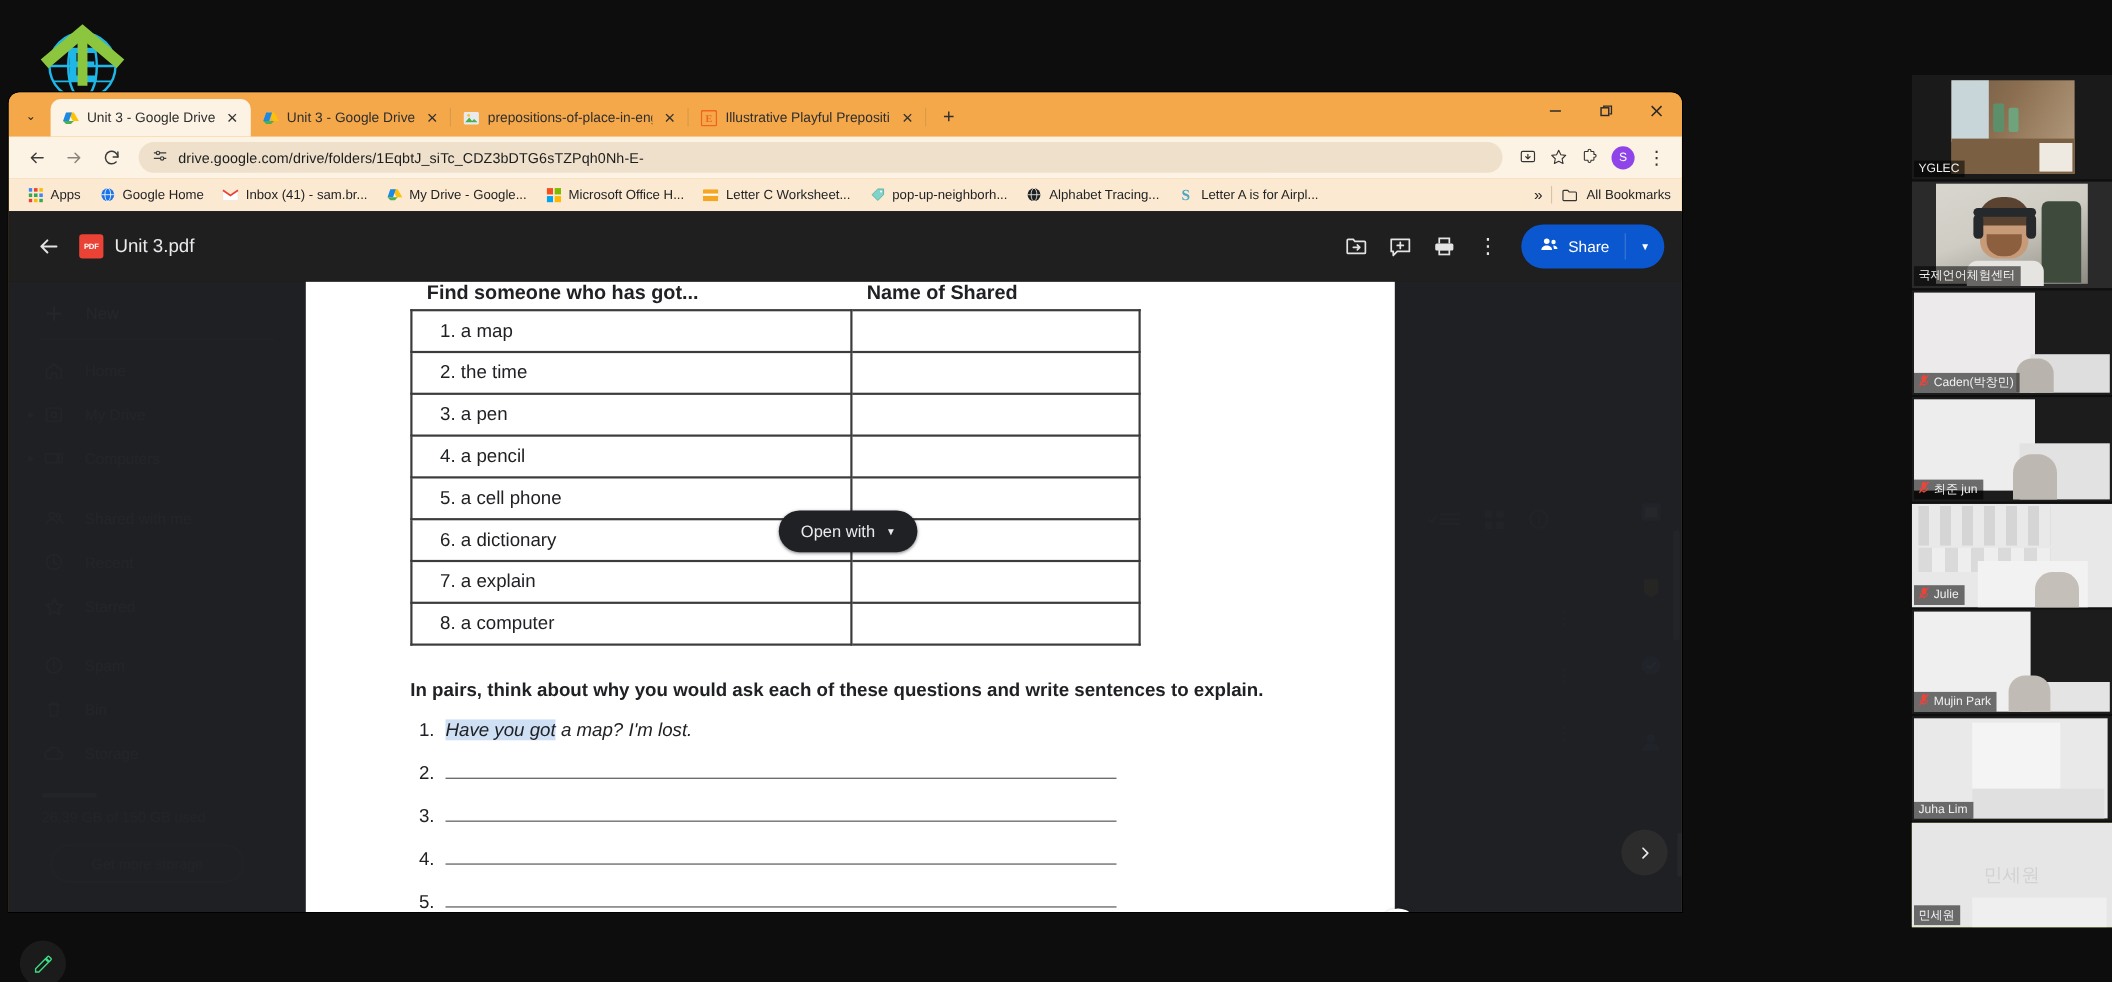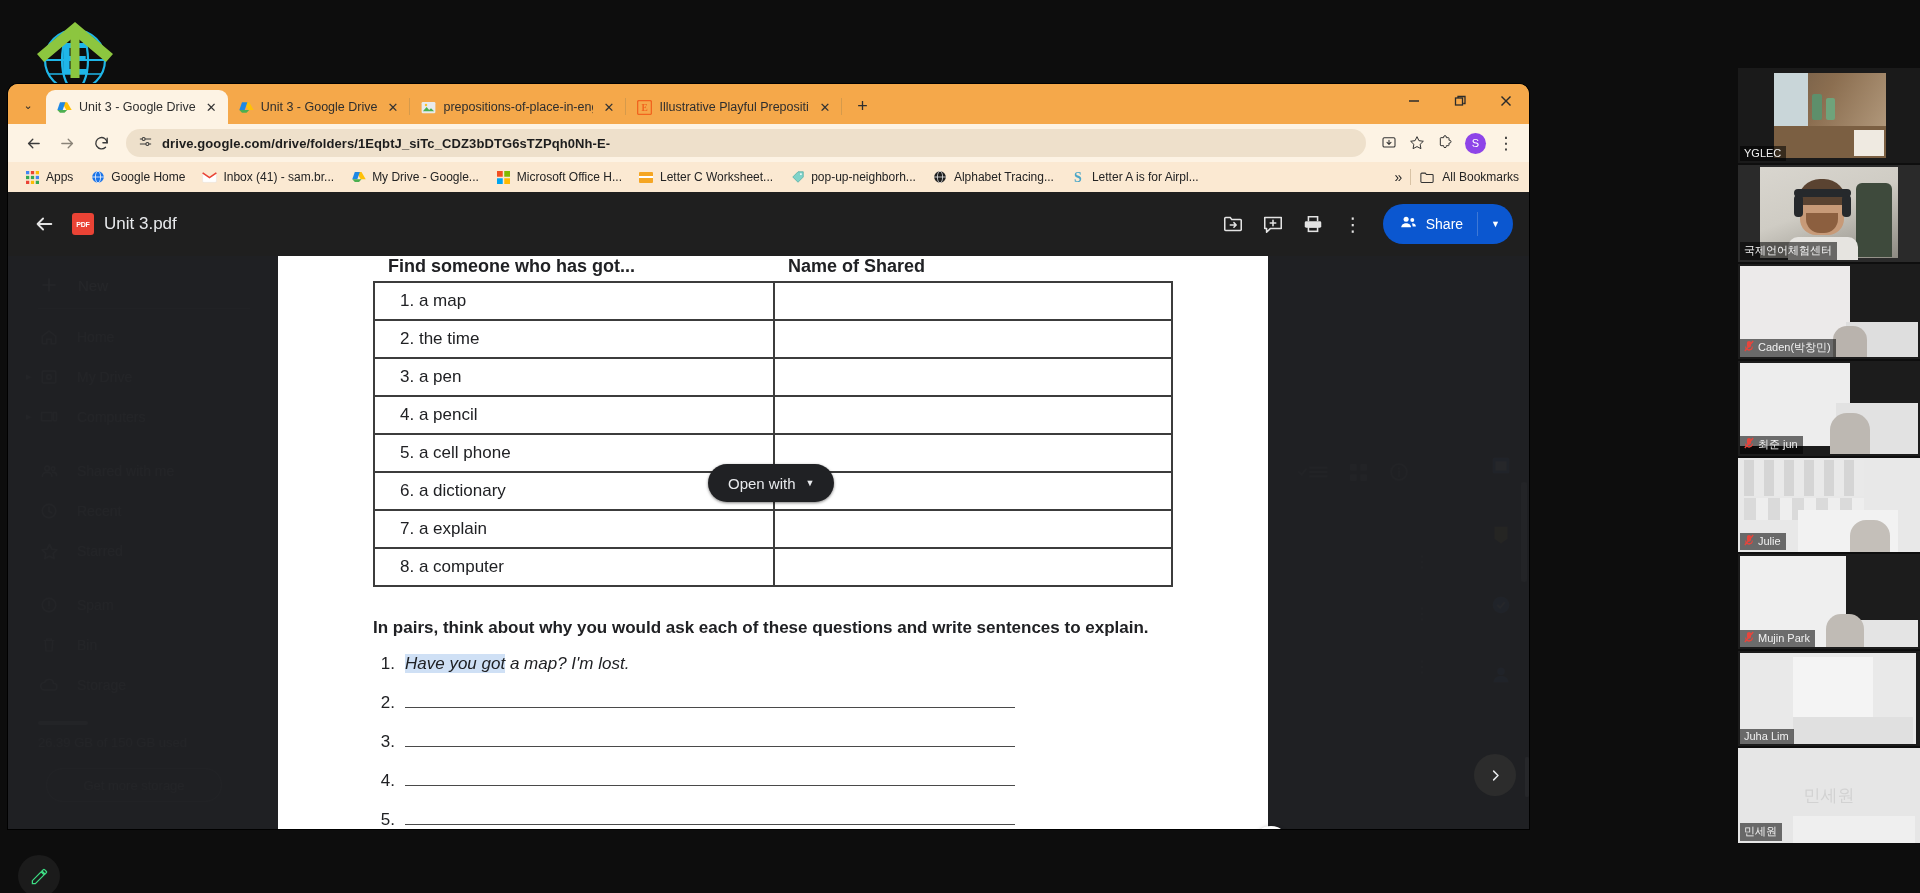--- a/index.html
+++ b/index.html
@@ -85,21 +85,21 @@
   }
   .navbtn {
     width:30px; height:30px; border-radius:50%;
     display:flex; align-items:center; justify-content:center; color:#3b3b3b;
   }
   #omnibox {
     flex:1; height:28px; background:#eee0cb; border-radius:15px;
     display:flex; align-items:center; padding:0 12px; gap:9px;
     margin:0 6px; font-size:13px; color:#1d1d1d;
   }
-  #omnibox .url { flex:1; letter-spacing:.1px;font-weight:bold; }
+  #omnibox .url { flex:1; letter-spacing:.1px; }
   .omni-right { display:flex; align-items:center; gap:2px; }
   .omni-ic { width:26px; height:26px; display:flex; align-items:center; justify-content:center; color:#333; }
   #profile-av {
     width:21px; height:21px; border-radius:50%; background:#8e44e8;
     color:#fff; font-size:11px; display:flex; align-items:center; justify-content:center;
     margin:0 5px;
   }
 
   
   #bookmarks {
@@ -201,21 +201,21 @@
   }
   #pdf-page {
     position:absolute; left:270px; top:0; width:990px; height:635px;
     background:#fff; overflow:hidden;
   }
   #pdf-inner {
     position:absolute; left:95px; top:-6px; width:800px;
     color:#202124;
   }
   
-  table.ws { border-collapse:collapse; width:800px; font-size:17px; }
+  table.ws { border-collapse:collapse; width:664px; font-size:17px; }
   table.ws th {
     text-align:left; font-weight:bold; font-size:18px; padding:6px 14px;
     border:none;
   }
   table.ws td {
     border:2px solid #3c3c3c; padding:8px 14px; height:36px; font-size:17px;
   }
   table.ws td.numcol { width:400px;padding-left:25px; }
   table.ws thead th { border:none; padding-bottom:4px; }
   .ws-prompt {

